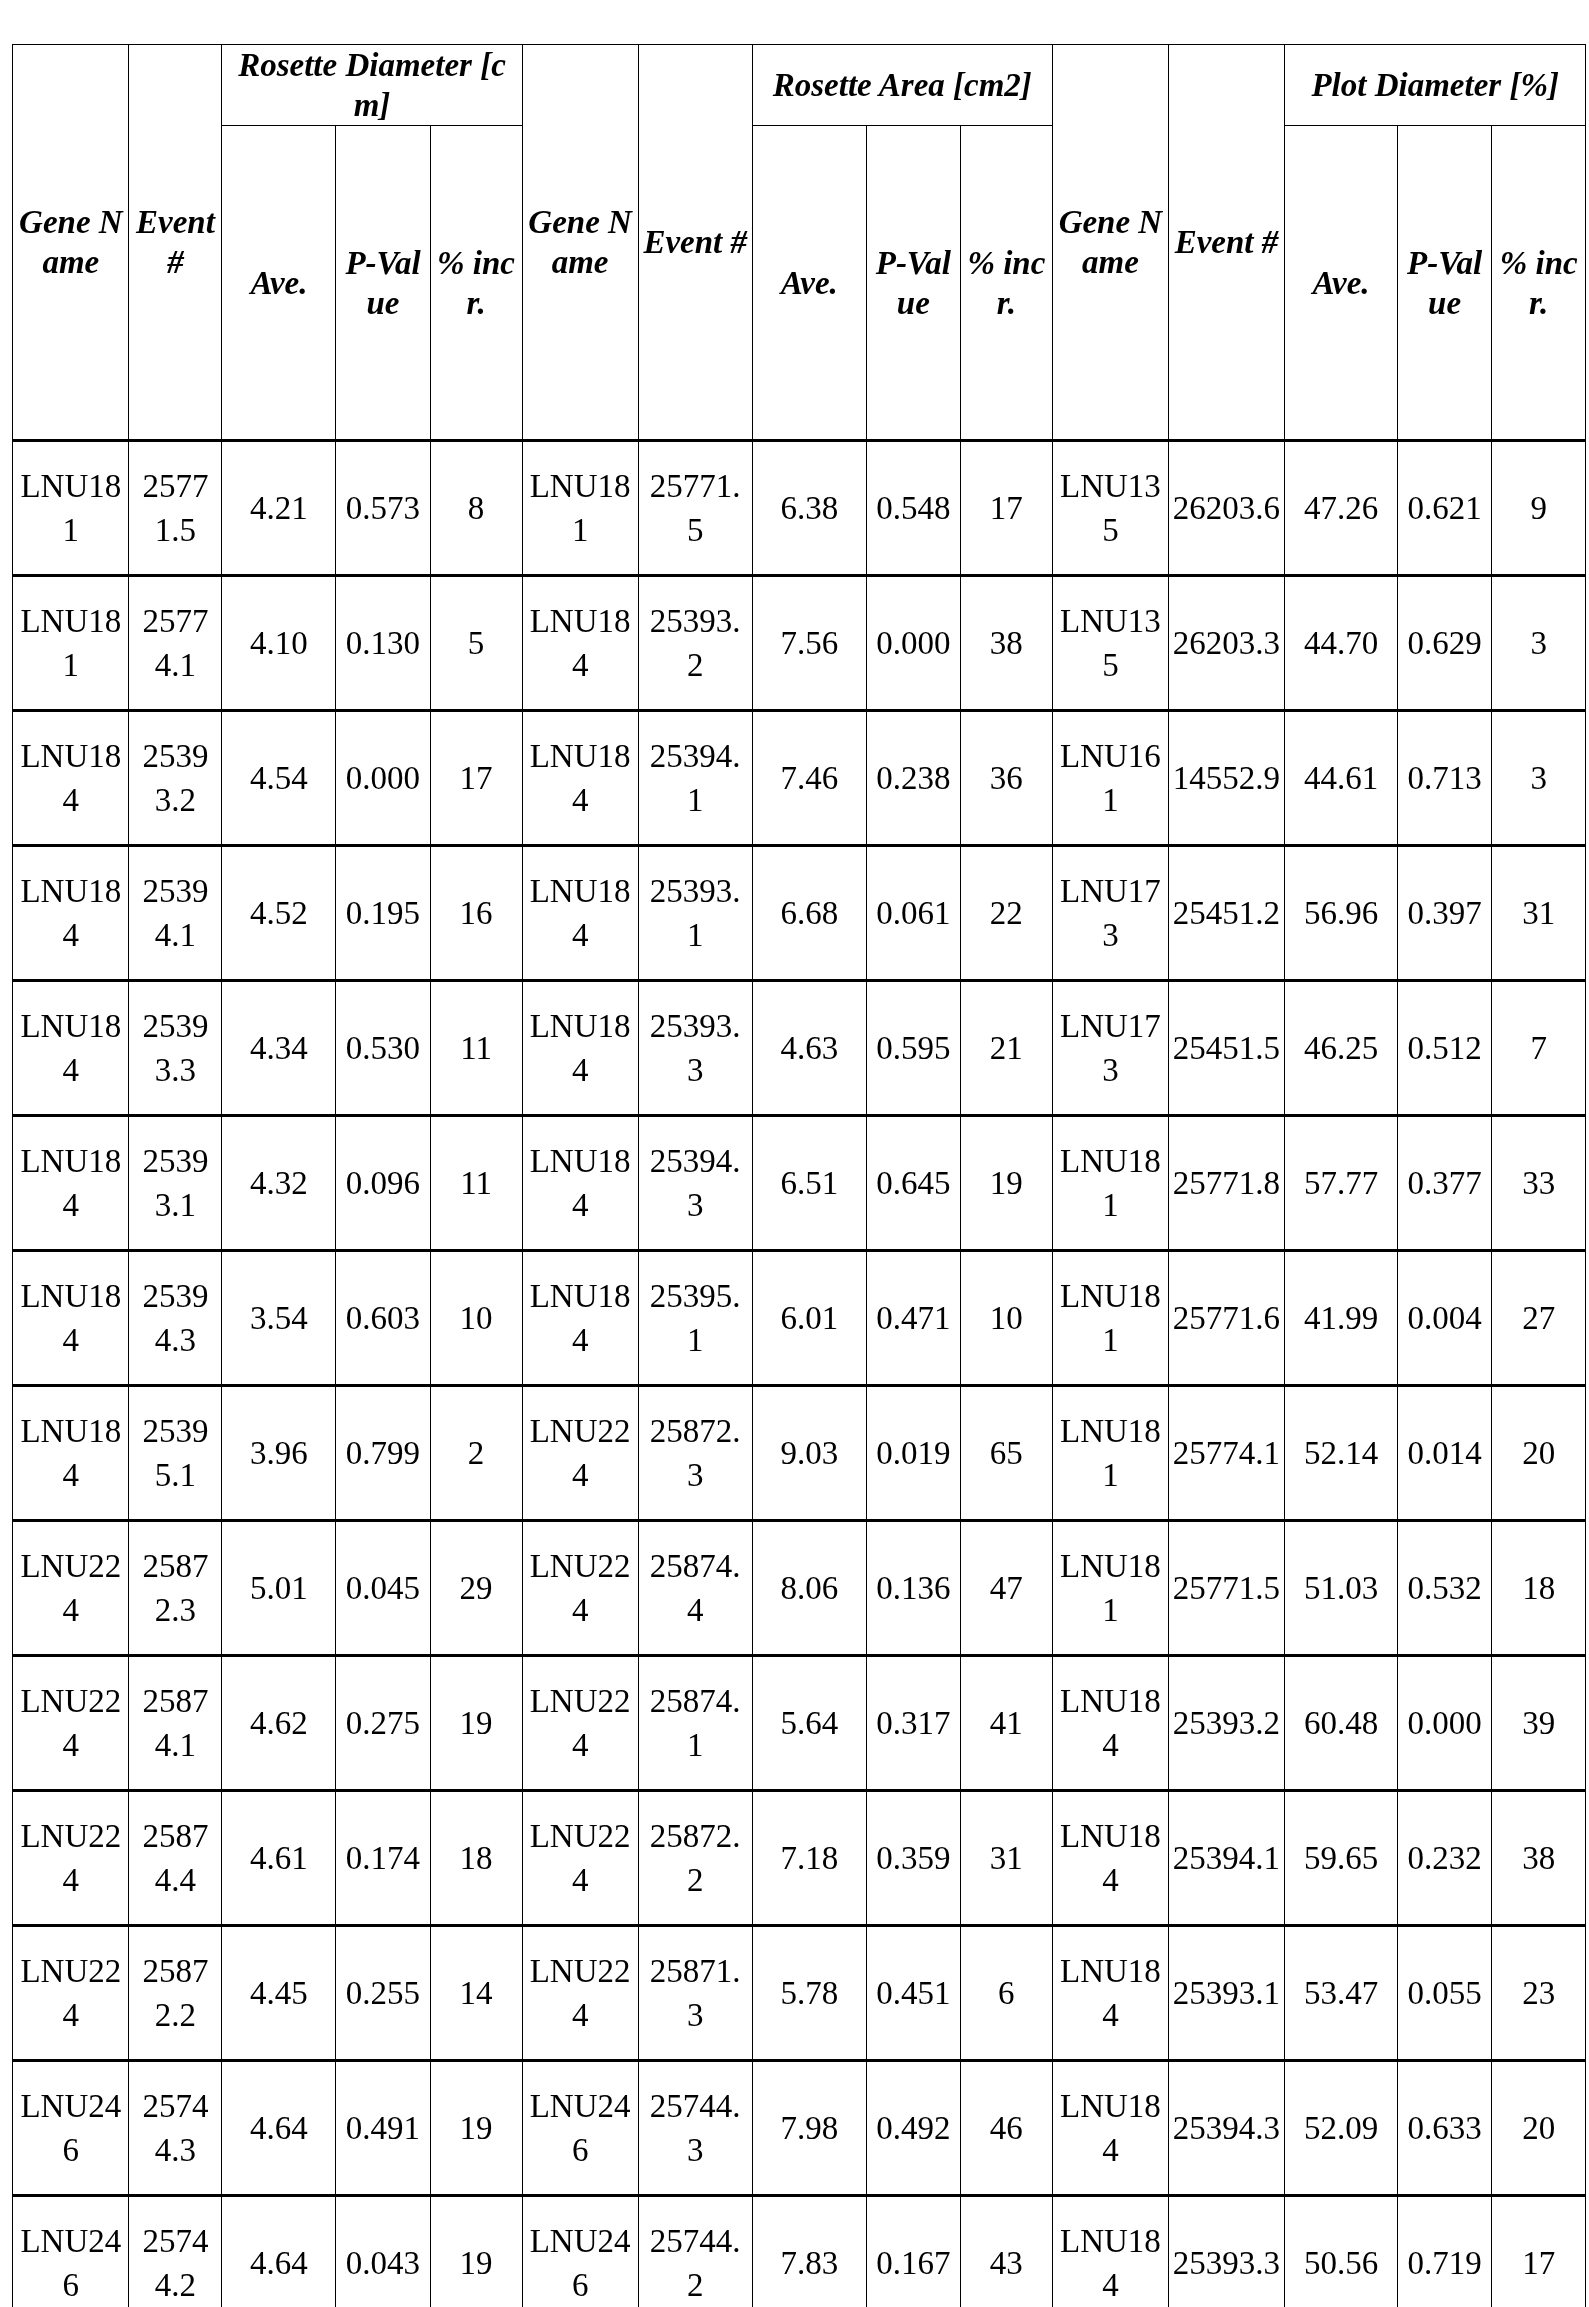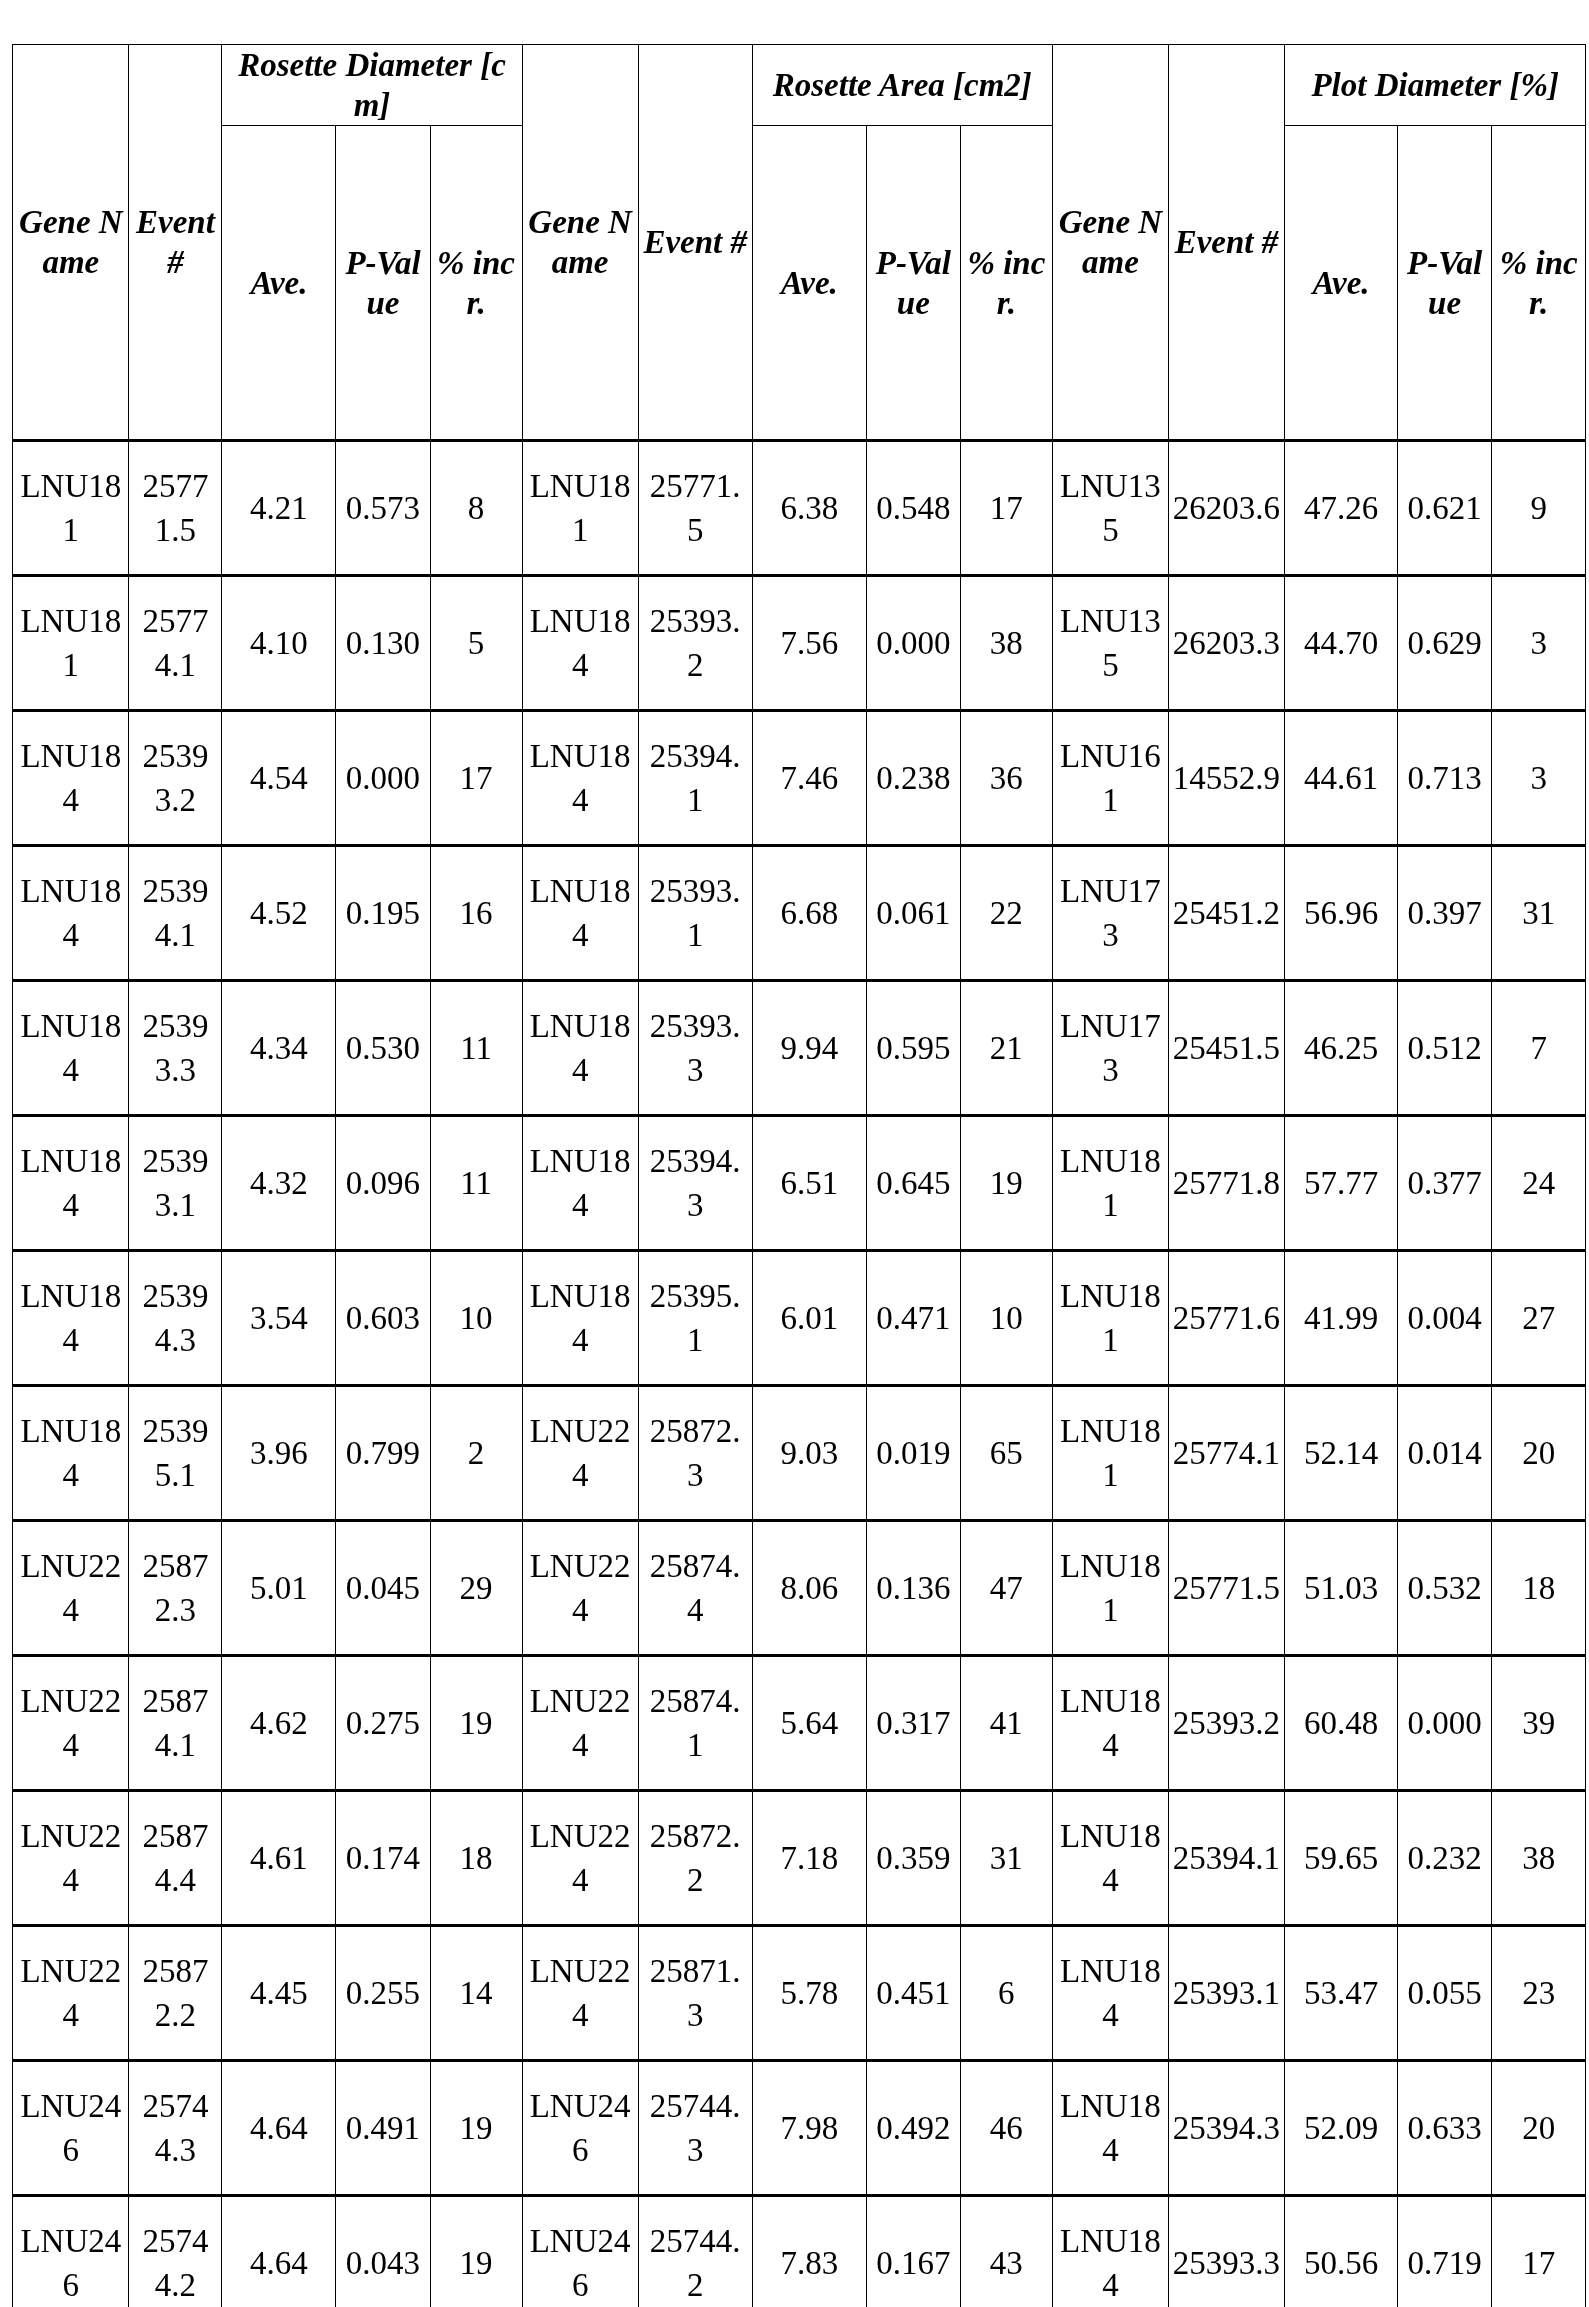--- a/index.html
+++ b/index.html
@@ -147,21 +147,21 @@
         <td>31</td>
       </tr>
       <tr>
         <td>LNU184</td>
         <td>25393.3</td>
         <td>4.34</td>
         <td>0.530</td>
         <td>11</td>
         <td>LNU184</td>
         <td>25393.3</td>
-        <td>9.94</td>
+        <td>4.63</td>
         <td>0.595</td>
         <td>21</td>
         <td>LNU173</td>
         <td>25451.5</td>
         <td>46.25</td>
         <td>0.512</td>
         <td>7</td>
       </tr>
       <tr>
         <td>LNU184</td>
@@ -171,21 +171,21 @@
         <td>11</td>
         <td>LNU184</td>
         <td>25394.3</td>
         <td>6.51</td>
         <td>0.645</td>
         <td>19</td>
         <td>LNU181</td>
         <td>25771.8</td>
         <td>57.77</td>
         <td>0.377</td>
-        <td>24</td>
+        <td>33</td>
       </tr>
       <tr>
         <td>LNU184</td>
         <td>25394.3</td>
         <td>3.54</td>
         <td>0.603</td>
         <td>10</td>
         <td>LNU184</td>
         <td>25395.1</td>
         <td>6.01</td>

